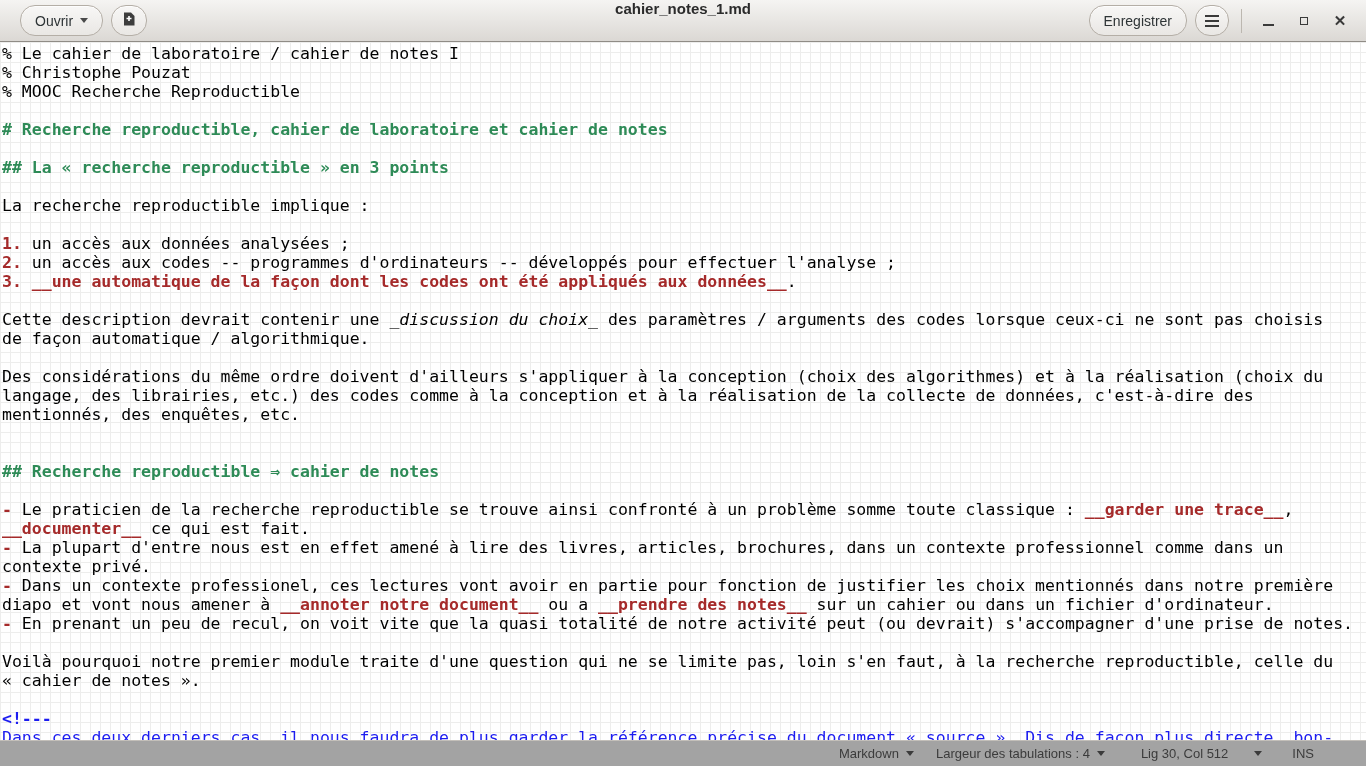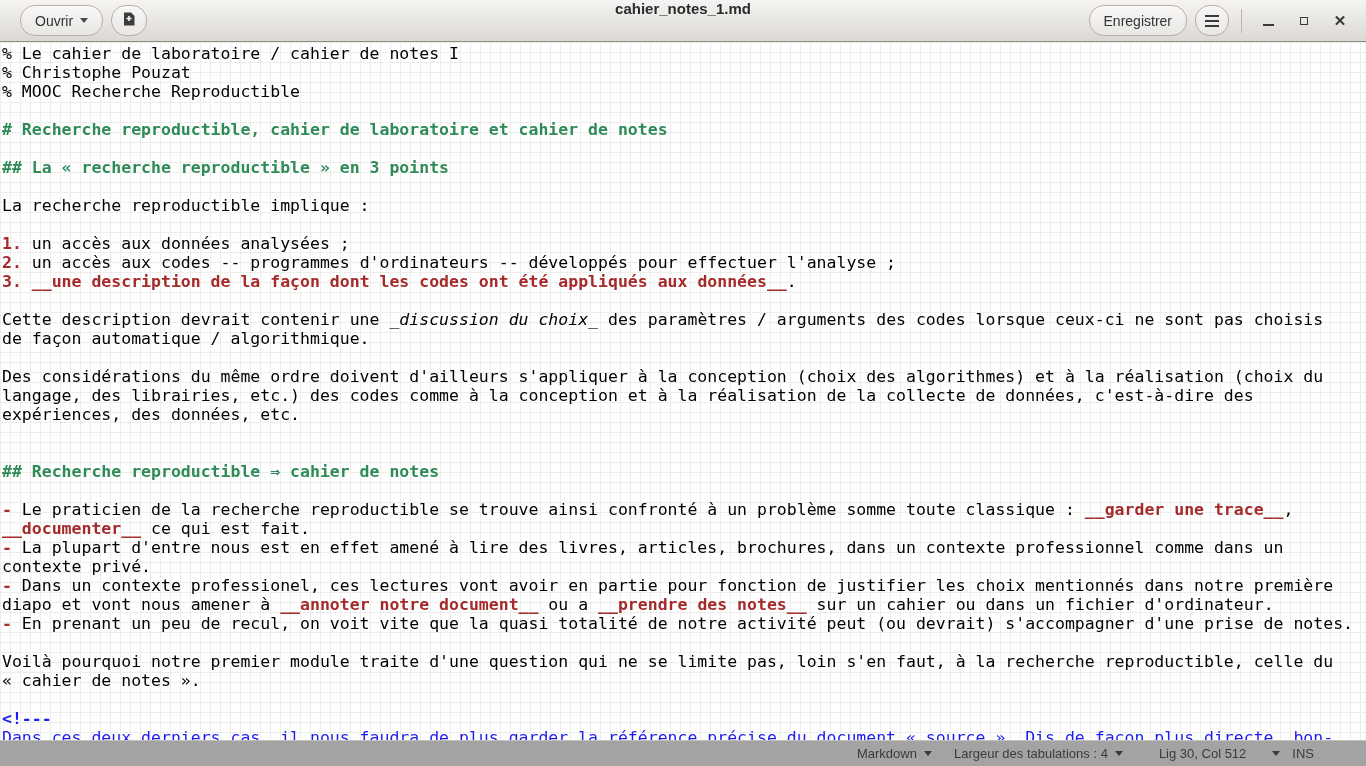--- a/index.html
+++ b/index.html
@@ -48,21 +48,21 @@
 
   
   .statusbar { flex:0 0 26px; height:26px; background:#a3a3a3; border-top:1px solid #c3bfb9;
                display:flex; align-items:center; font-size:13px; color:#3b3b3b;
                padding-right:52px; }
   .sbitem { display:inline-flex; align-items:center; gap:7px; white-space:nowrap; cursor:default; }
   .sb-lang { margin-left:auto; }
   .sb-tab  { margin-left:22px; }
   .sb-pos  { margin-left:36px; }
   .sb-posdd{ margin-left:26px; }
-  .sb-ins  { margin-left:12px; }
+  .sb-ins  { margin-left:30px; }
   .caret-sb { display:inline-block; width:0; height:0; border-left:4px solid transparent;
               border-right:4px solid transparent; border-top:5px solid #3b3b3b; }
 </style>
 </head>
 <body>
 
 <div class="app">
 
   <div class="header">
     <div class="hleft">
@@ -116,28 +116,28 @@
         <div class="row"><span class="s-p">% MOOC Recherche Reproductible</span></div>
         <div class="row"></div>
         <div class="row"><span class="s-h"># Recherche reproductible, cahier de laboratoire et cahier de notes</span></div>
         <div class="row"></div>
         <div class="row"><span class="s-h">## La « recherche reproductible » en 3 points</span></div>
         <div class="row"></div>
         <div class="row"><span class="s-p">La recherche reproductible implique :</span></div>
         <div class="row"></div>
         <div class="row"><span class="s-r">1.</span><span class="s-p"> un accès aux données analysées ;</span></div>
         <div class="row"><span class="s-r">2.</span><span class="s-p"> un accès aux codes -- programmes d'ordinateurs -- développés pour effectuer l'analyse ;</span></div>
-        <div class="row"><span class="s-r">3.</span><span class="s-p"> </span><span class="s-r">__une description de la façon dont les codes ont été appliqués aux données__</span><span class="s-p">.</span></div>
+        <div class="row"><span class="s-r">3.</span><span class="s-p"> </span><span class="s-r">__une automatique de la façon dont les codes ont été appliqués aux données__</span><span class="s-p">.</span></div>
         <div class="row"></div>
         <div class="row"><span class="s-p">Cette description devrait contenir une </span><span class="s-i">_discussion du choix_</span><span class="s-p"> des paramètres / arguments des codes lorsque ceux-ci ne sont pas choisis</span></div>
         <div class="row"><span class="s-p">de façon automatique / algorithmique.</span></div>
         <div class="row"></div>
         <div class="row"><span class="s-p">Des considérations du même ordre doivent d'ailleurs s'appliquer à la conception (choix des algorithmes) et à la réalisation (choix du</span></div>
         <div class="row"><span class="s-p">langage, des librairies, etc.) des codes comme à la conception et à la réalisation de la collecte de données, c'est-à-dire des</span></div>
-        <div class="row"><span class="s-p">expériences, des données, etc.</span></div>
+        <div class="row"><span class="s-p">mentionnés, des enquêtes, etc.</span></div>
         <div class="row"></div>
         <div class="row"></div>
         <div class="row"><span class="s-h">## Recherche reproductible ⇒ cahier de notes</span></div>
         <div class="row"></div>
         <div class="row"><span class="s-r">-</span><span class="s-p"> Le praticien de la recherche reproductible se trouve ainsi confronté à un problème somme toute classique : </span><span class="s-r">__garder une trace__</span><span class="s-p">,</span></div>
         <div class="row"><span class="s-r">__documenter__</span><span class="s-p"> ce qui est fait.</span></div>
         <div class="row"><span class="s-r">-</span><span class="s-p"> La plupart d'entre nous est en effet amené à lire des livres, articles, brochures, dans un contexte professionnel comme dans un</span></div>
         <div class="row"><span class="s-p">contexte privé.</span></div>
         <div class="row"><span class="s-r">-</span><span class="s-p"> Dans un contexte professionel, ces lectures vont avoir en partie pour fonction de justifier les choix mentionnés dans notre première</span></div>
         <div class="row"><span class="s-p">diapo et vont nous amener à </span><span class="s-r">__annoter notre document__</span><span class="s-p"> ou a </span><span class="s-r">__prendre des notes__</span><span class="s-p"> sur un cahier ou dans un fichier d'ordinateur.</span></div>

